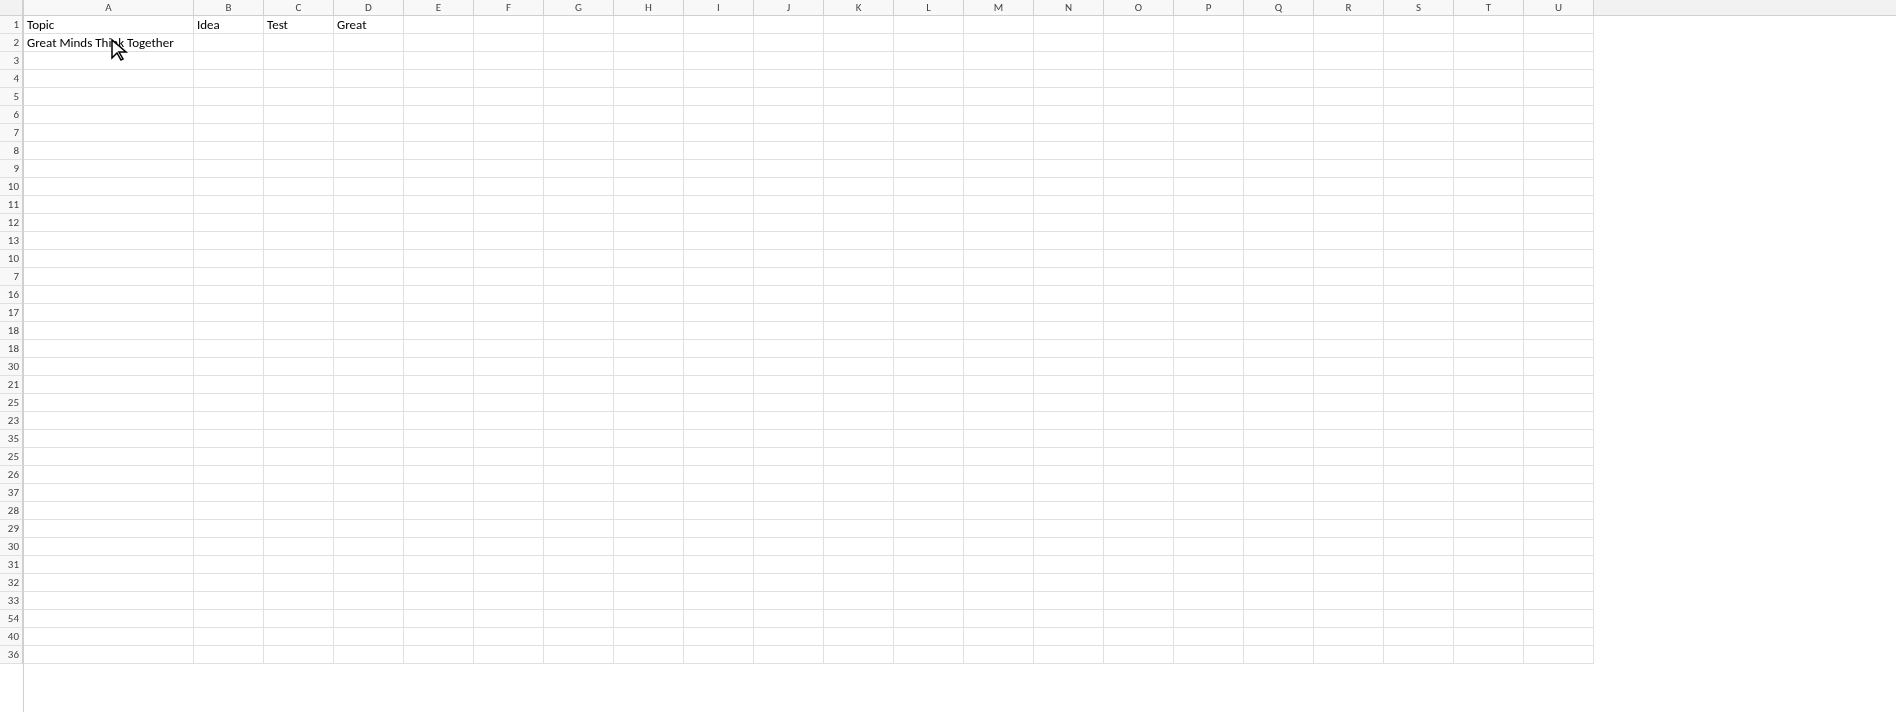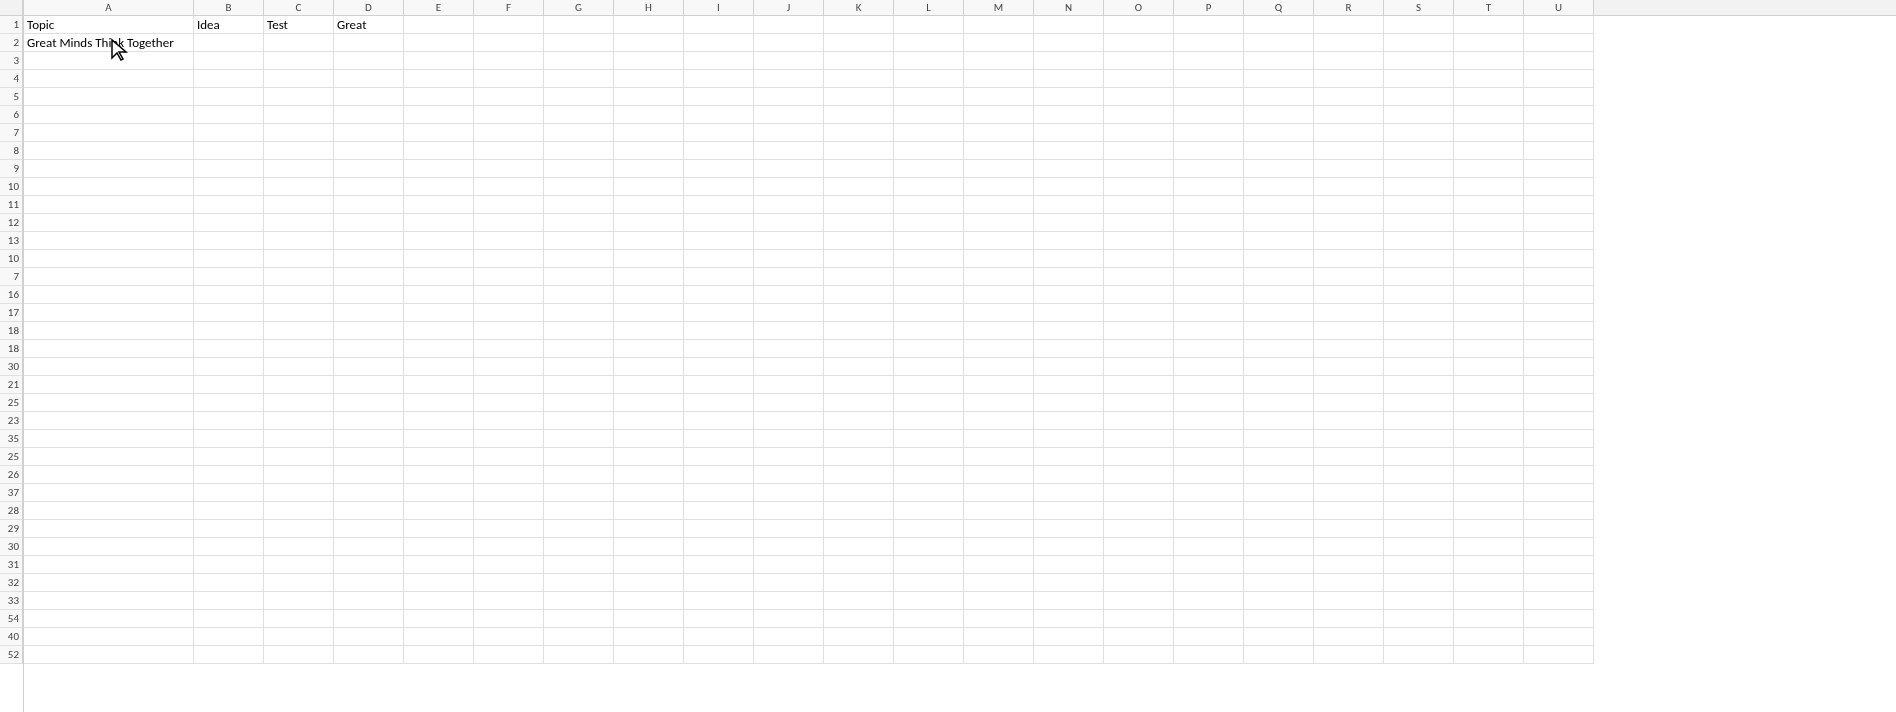--- a/index.html
+++ b/index.html
@@ -180,21 +180,21 @@
           <div class="row-number-cell">26</div>
           <div class="row-number-cell">37</div>
           <div class="row-number-cell">28</div>
           <div class="row-number-cell">29</div>
           <div class="row-number-cell">30</div>
           <div class="row-number-cell">31</div>
           <div class="row-number-cell">32</div>
           <div class="row-number-cell">33</div>
           <div class="row-number-cell">54</div>
           <div class="row-number-cell">40</div>
-          <div class="row-number-cell">52</div>
+          <div class="row-number-cell">36</div>
         </div>
     </div>
 
     <div class="grid-main">
 
       <div class="col-headers" id="col-headers-container">
       <div class="col-header col-a">A</div>
           <div class="col-header col-b">B</div>
           <div class="col-header col-c">C</div>
           <div class="col-header col-d">D</div>

